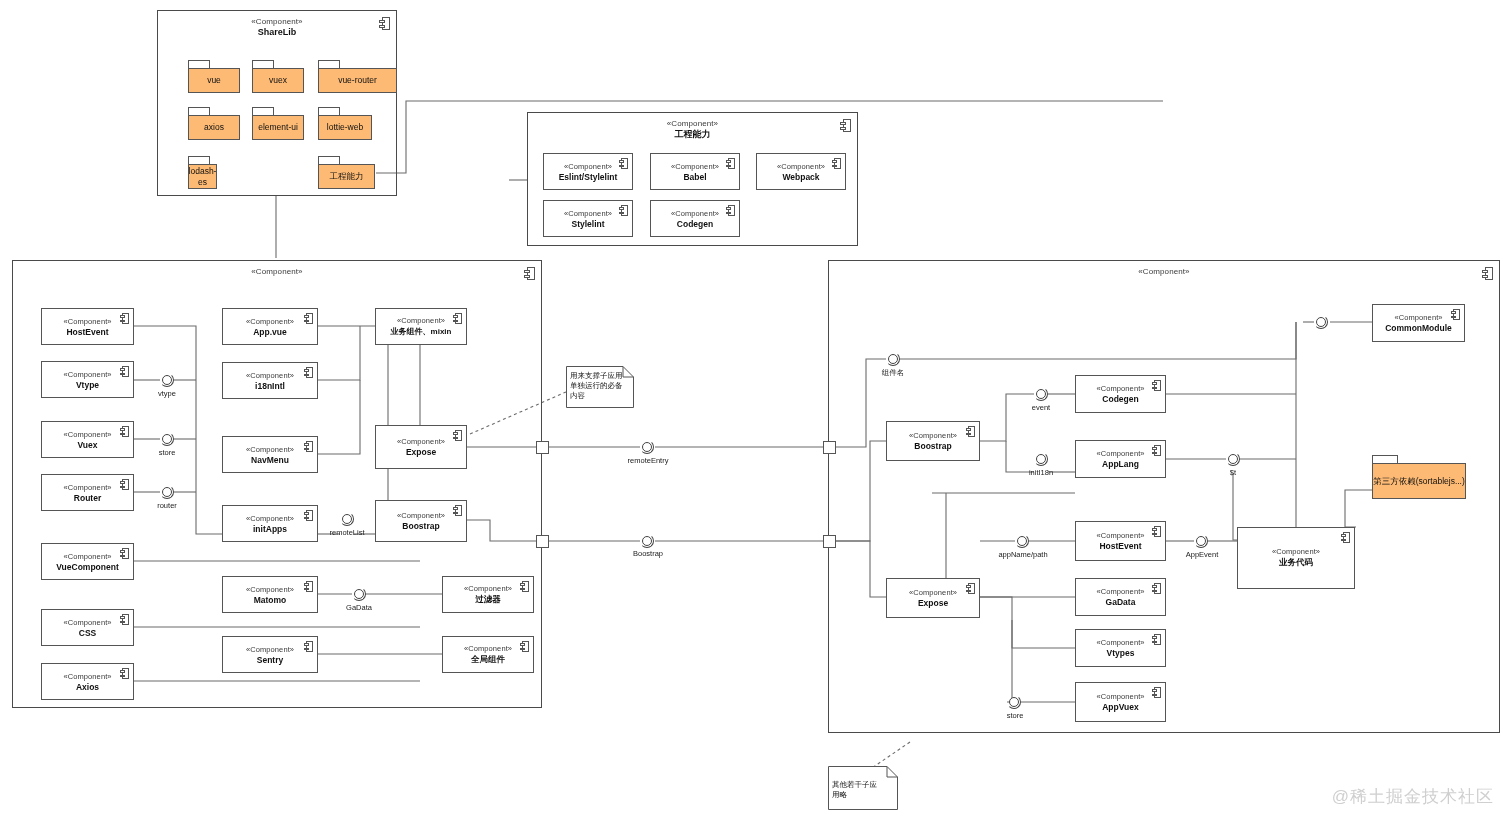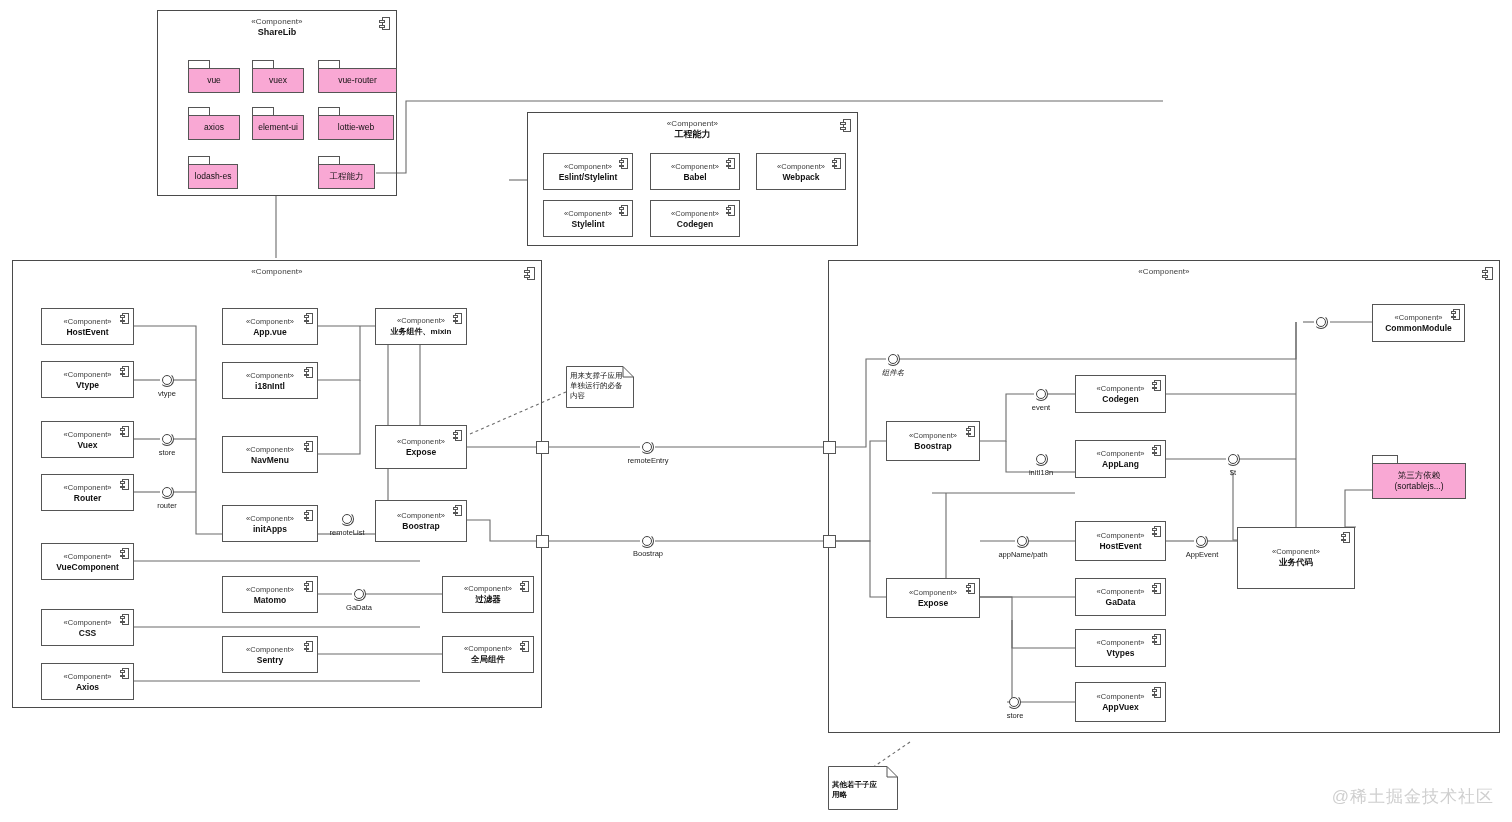--- a/index.html
+++ b/index.html
@@ -26,21 +26,21 @@
   .cicon .t2{top:6.5px;}
   .panel > .cicon{right:6px;top:6px;width:11px;height:13px;}
   .panel > .cicon .body{left:2.5px;width:8.5px;height:13px;}
   .panel > .cicon .tab{width:6px;height:3px;}
   .panel > .cicon .t1{top:2.5px;}
   .panel > .cicon .t2{top:7.5px;}
 
   
   .folder{position:absolute;box-sizing:border-box;}
   .folder .tabtop{position:absolute;left:0;top:0;height:9px;border:1px solid #555;border-bottom:none;background:#fff;box-sizing:border-box;}
-  .folder .fbody{position:absolute;left:0;right:0;top:8px;bottom:0;border:1px solid #555;background:#f9a8d4;box-sizing:border-box;
+  .folder .fbody{position:absolute;left:0;right:0;top:8px;bottom:0;border:1px solid #555;background:#fdba74;box-sizing:border-box;
        display:flex;align-items:center;justify-content:center;text-align:center;}
   .folder .fname{font-size:8.5px;color:#111;line-height:1.25;}
 
   
   .note{position:absolute;box-sizing:border-box;background:#fff;}
   .note .ntext{position:absolute;left:4px;right:6px;top:5px;font-size:7.5px;line-height:1.35;color:#111;}
 
   
   .iface{position:absolute;width:14px;height:14px;}
   .iface .ball{position:absolute;left:2px;top:2px;width:10px;height:10px;border:1px solid #444;border-radius:50%;background:#fff;box-sizing:border-box;}
@@ -175,27 +175,27 @@
     <div class="fbody">
         <span class="fname">axios</span>
       </div>
   </div>
   <div class="folder" style="left:252px;top:107px;width:52px;height:33px;">
     <div class="tabtop" style="width:22px;"></div>
     <div class="fbody">
         <span class="fname">element-ui</span>
       </div>
   </div>
-  <div class="folder" style="left:318px;top:107px;width:76px;height:33px;">
+  <div class="folder" style="left:318px;top:107px;width:54px;height:33px;">
     <div class="tabtop" style="width:22px;"></div>
     <div class="fbody">
         <span class="fname">lottie-web</span>
       </div>
   </div>
-  <div class="folder" style="left:188px;top:156px;width:50px;height:33px;">
+  <div class="folder" style="left:188px;top:156px;width:29px;height:33px;">
     <div class="tabtop" style="width:22px;"></div>
     <div class="fbody">
         <span class="fname">lodash-es</span>
       </div>
   </div>
   <div class="folder" style="left:318px;top:156px;width:57px;height:33px;">
     <div class="tabtop" style="width:22px;"></div>
     <div class="fbody">
         <span class="fname">工程能力</span>
       </div>
@@ -587,31 +587,31 @@
         <div class="body"></div>
         <div class="tab t1"></div>
         <div class="tab t2"></div>
       </div>
     <div class="stereo">«Component»</div>
     <div class="cname">业务代码</div>
   </div>
 
   <div class="folder" style="left:1372px;top:455px;width:94px;height:44px;">
     <div class="tabtop" style="width:26px;"></div>
-    <div class="fbody" style="flex-direction:column;">
+    <div class="fbody" style="flex-direction:row;">
       <span class="fname">第三方依赖</span>
       <span class="fname">(sortablejs...)</span>
     </div>
   </div>
 
   <div class="iface" style="left:886px;top:352px;">
     <div class="arc"></div>
       <div class="ball"></div>
   </div>
-  <div class="ilabel" style="left:866px;top:368px;width:54px;font-style:italic;">组件名</div>
+  <div class="ilabel" style="left:866px;top:368px;width:54px;">组件名</div>
 
   <div class="iface" style="left:1034px;top:387px;">
     <div class="arc"></div>
       <div class="ball"></div>
   </div>
   <div class="ilabel" style="left:1015px;top:403px;width:52px;">event</div>
 
   <div class="iface" style="left:1034px;top:452px;">
     <div class="arc"></div>
       <div class="ball"></div>
@@ -640,21 +640,21 @@
     <div class="arc"></div>
       <div class="ball"></div>
   </div>
   <div class="ilabel" style="left:1172px;top:550px;width:60px;">AppEvent</div>
 
   <div class="iface" style="left:1314px;top:315px;">
     <div class="arc"></div>
       <div class="ball"></div>
   </div>
 
-  <div class="note" style="left:828px;top:766px;width:62px;height:44px;font-weight:bold;">
+  <div class="note" style="left:828px;top:766px;width:62px;height:44px;">
     <svg width="70" height="44" style="position:absolute;left:0;top:0;">
       <path d="M0.5,0.5 L59,0.5 L69.5,11 L69.5,43.5 L0.5,43.5 Z" fill="#fff" stroke="#555" stroke-width="1"></path>
       <path d="M59,0.5 L59,11 L69.5,11" fill="none" stroke="#555" stroke-width="1"></path>
     </svg>
     <div class="ntext" style="top:14px;">其他若干子应用略</div>
   </div>
 
   <div class="watermark">@稀土掘金技术社区</div>
 </div>
 

